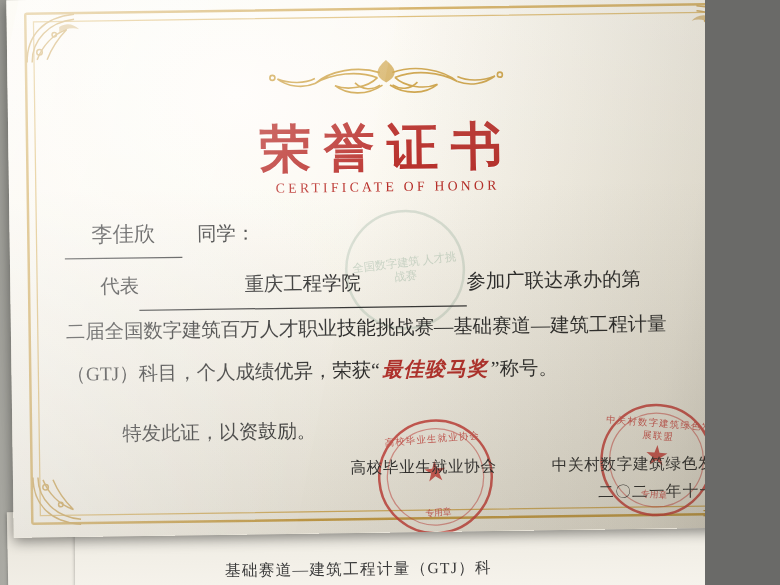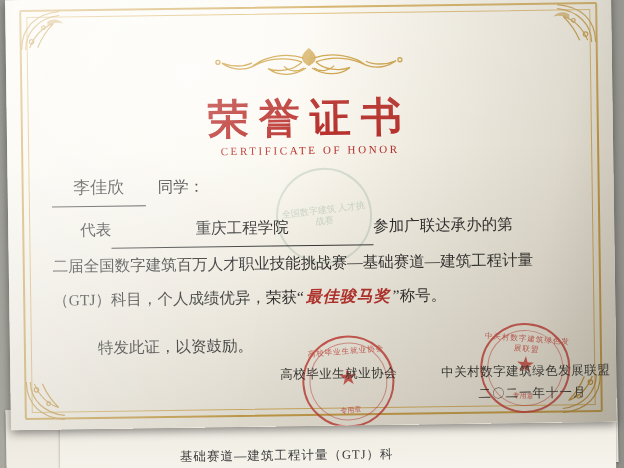--- a/index.html
+++ b/index.html
@@ -9,21 +9,21 @@
   }
   body {
     width: 624px;
     height: 468px;
     overflow: hidden;
     font-family: "Liberation Serif", serif;
   }
 
   #stage {
     position: relative;
-    width: 624px;
+    width: 564px;
     height: 468px;
     overflow: hidden;
     background: #e5e5e5;
   }
 
   
   .backdrop {
     position: absolute;
     inset: 0;
     background:

